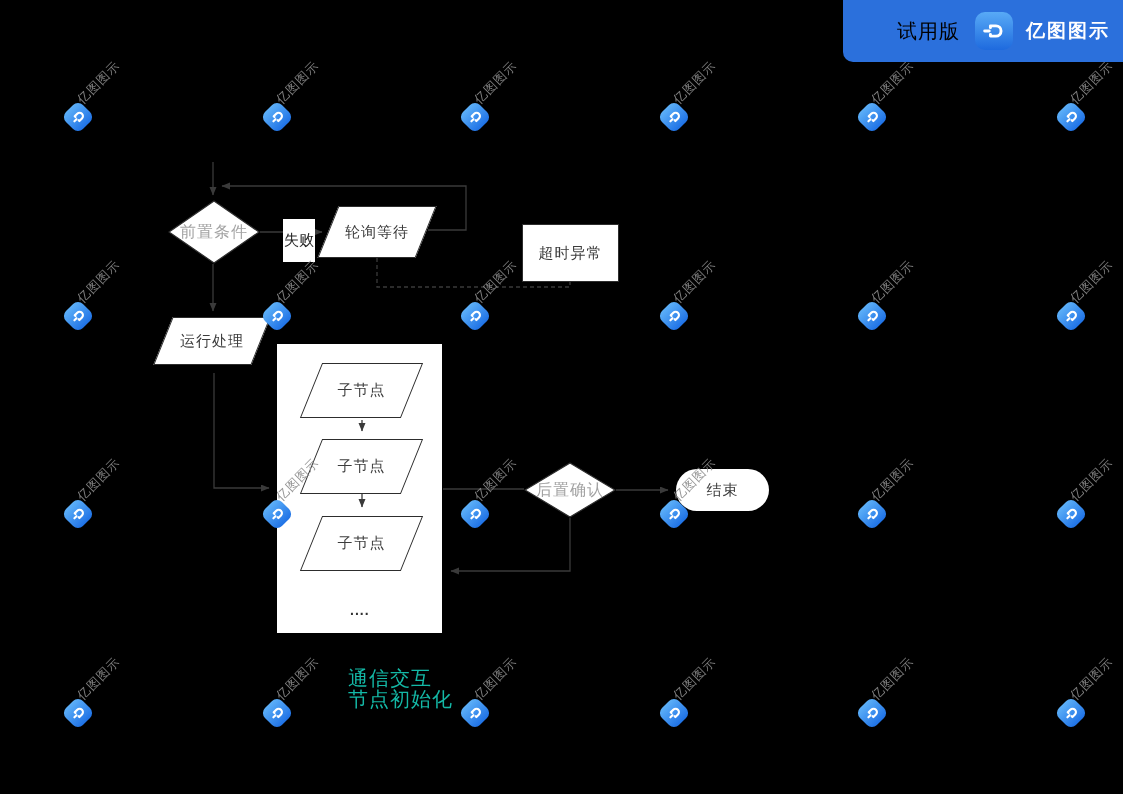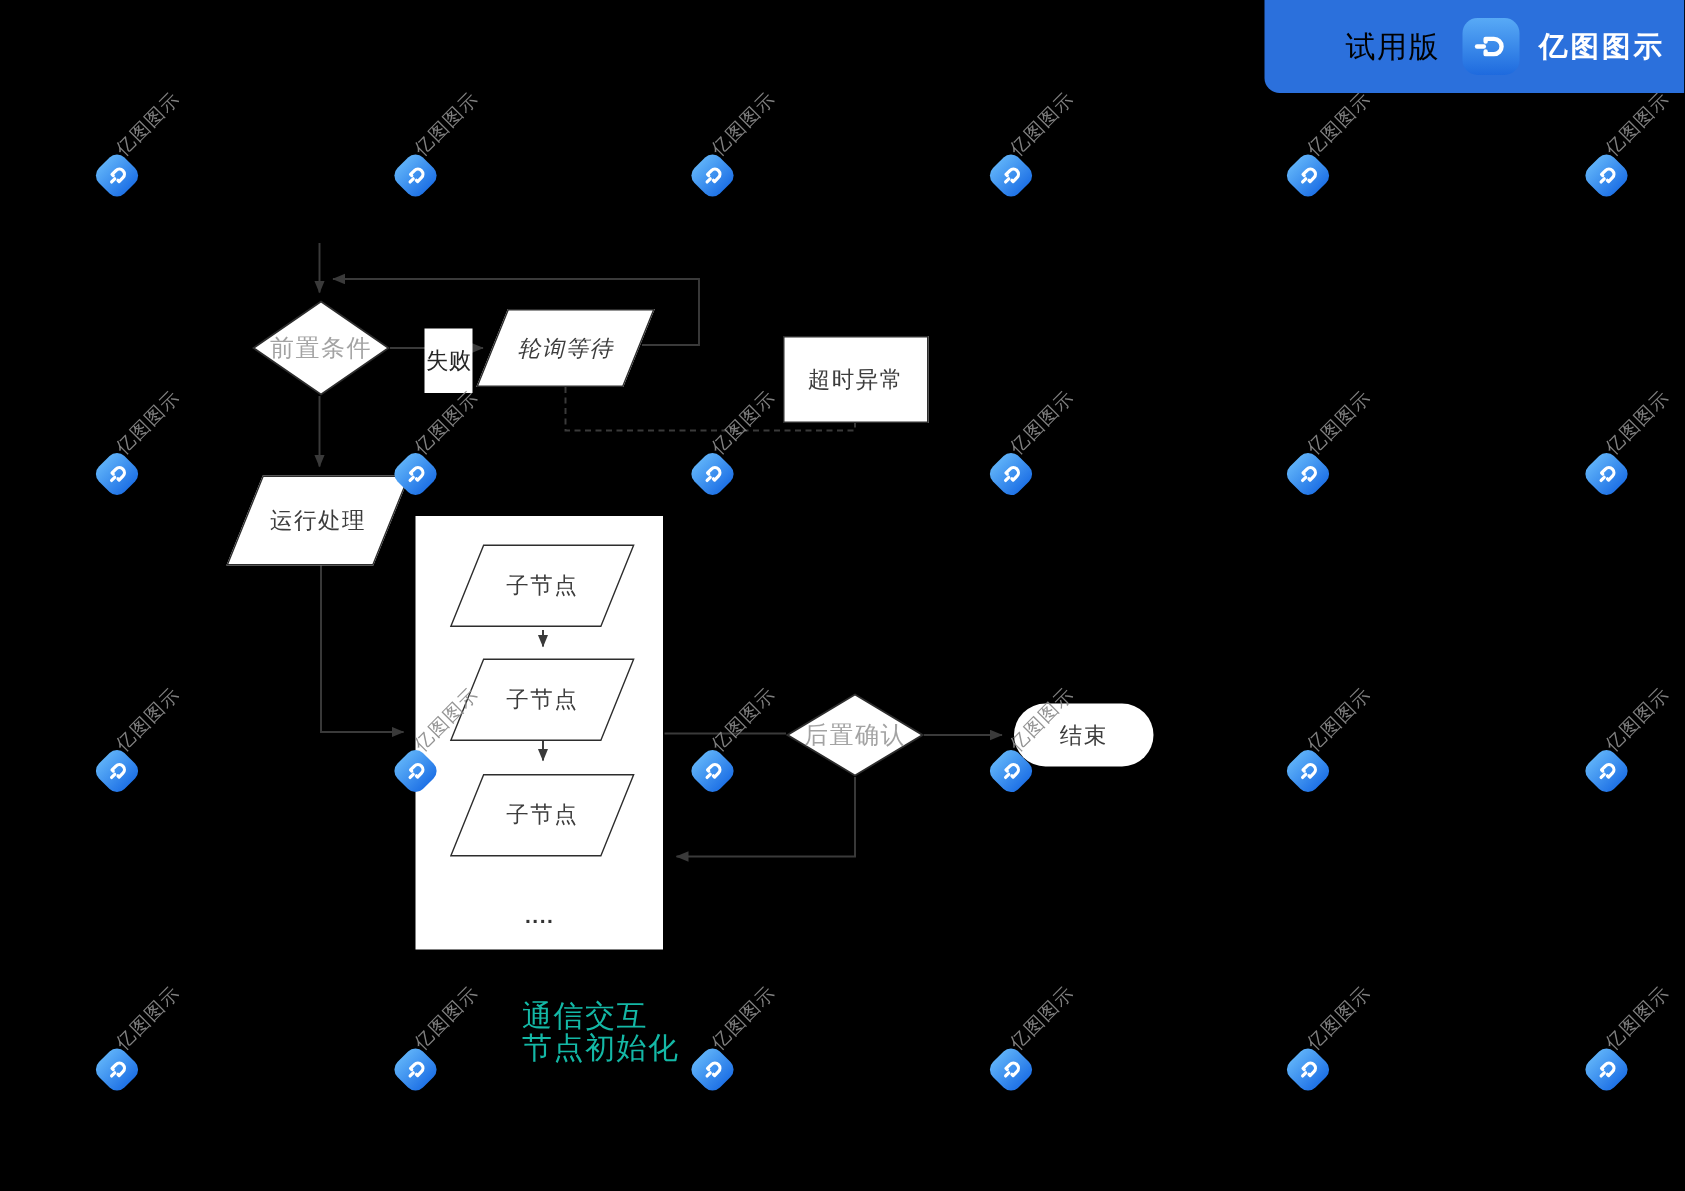--- a/index.html
+++ b/index.html
@@ -81,30 +81,30 @@
     <svg width="92" height="64">
       <polygon points="46,1 91,32 46,63 1,32" fill="#fff" stroke="#2d2d2d" stroke-width="1.2"></polygon>
     </svg>
     <div class="dlabel">前置条件</div>
   </div>
 
   <div class="edge-label" style="left:283px;top:219px;width:32px;height:43px;">
     <span>失败</span>
   </div>
 
-  <div class="pshape" style="left:317px;top:206px;width:120px;height:52px;font-style:italic;">
+  <div class="pshape" style="left:317px;top:206px;width:120px;height:52px;">
     <div class="pbg" style="left:11px;right:11px;"></div>
     <div class="plabel">轮询等待</div>
   </div>
 
   <div class="rect" style="left:522px;top:203px;width:95px;height:56px;margin-top:21px;">
     <span>超时异常</span>
   </div>
 
-  <div class="pshape" style="left:152px;top:317px;width:120px;height:60px;">
+  <div class="pshape" style="left:152px;top:317px;width:120px;height:48px;">
     <div class="pbg" style="left:11px;right:11px;"></div>
     <div class="plabel">运行处理</div>
   </div>
 
   <div class="pshape" style="left:300px;top:363px;width:123px;height:55px;">
     <div class="pbg" style="left:11px;right:11px;"></div>
     <div class="plabel">子节点</div>
   </div>
   <div class="pshape" style="left:300px;top:439px;width:123px;height:55px;">
     <div class="pbg" style="left:11px;right:11px;"></div>

